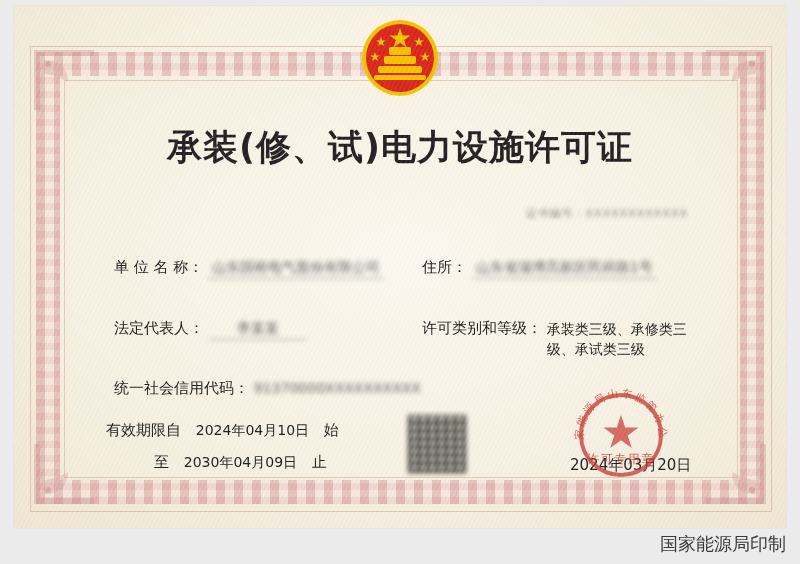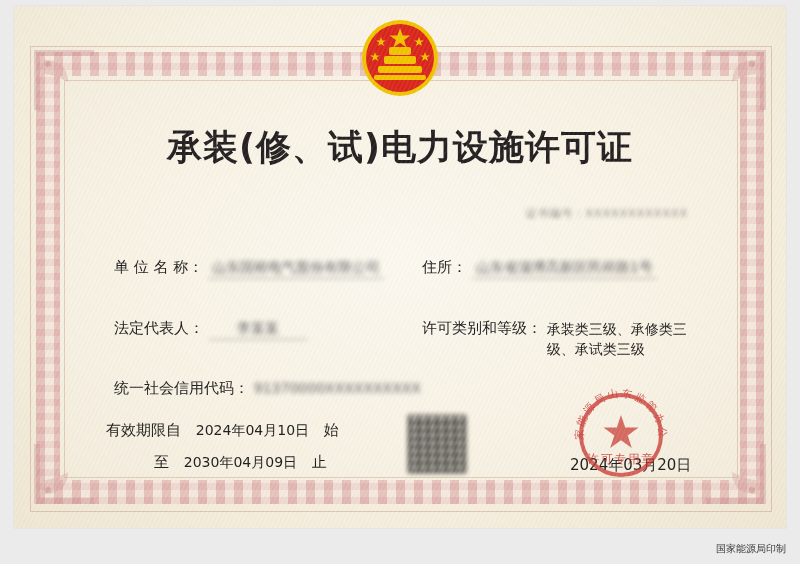--- a/index.html
+++ b/index.html
@@ -210,21 +210,21 @@
     height: 112px;
     z-index: 7;
     opacity: 0.88;
   }
 
   
   .footer {
     position: absolute;
     right: 14px;
     bottom: 8px;
-    font-size: 10px;
+    font-size: 18px;
     color: #3a3a3a;
     z-index: 8;
   }
 
   
   .grain {
     position: absolute;
     inset: 0;
     pointer-events: none;
     background:

